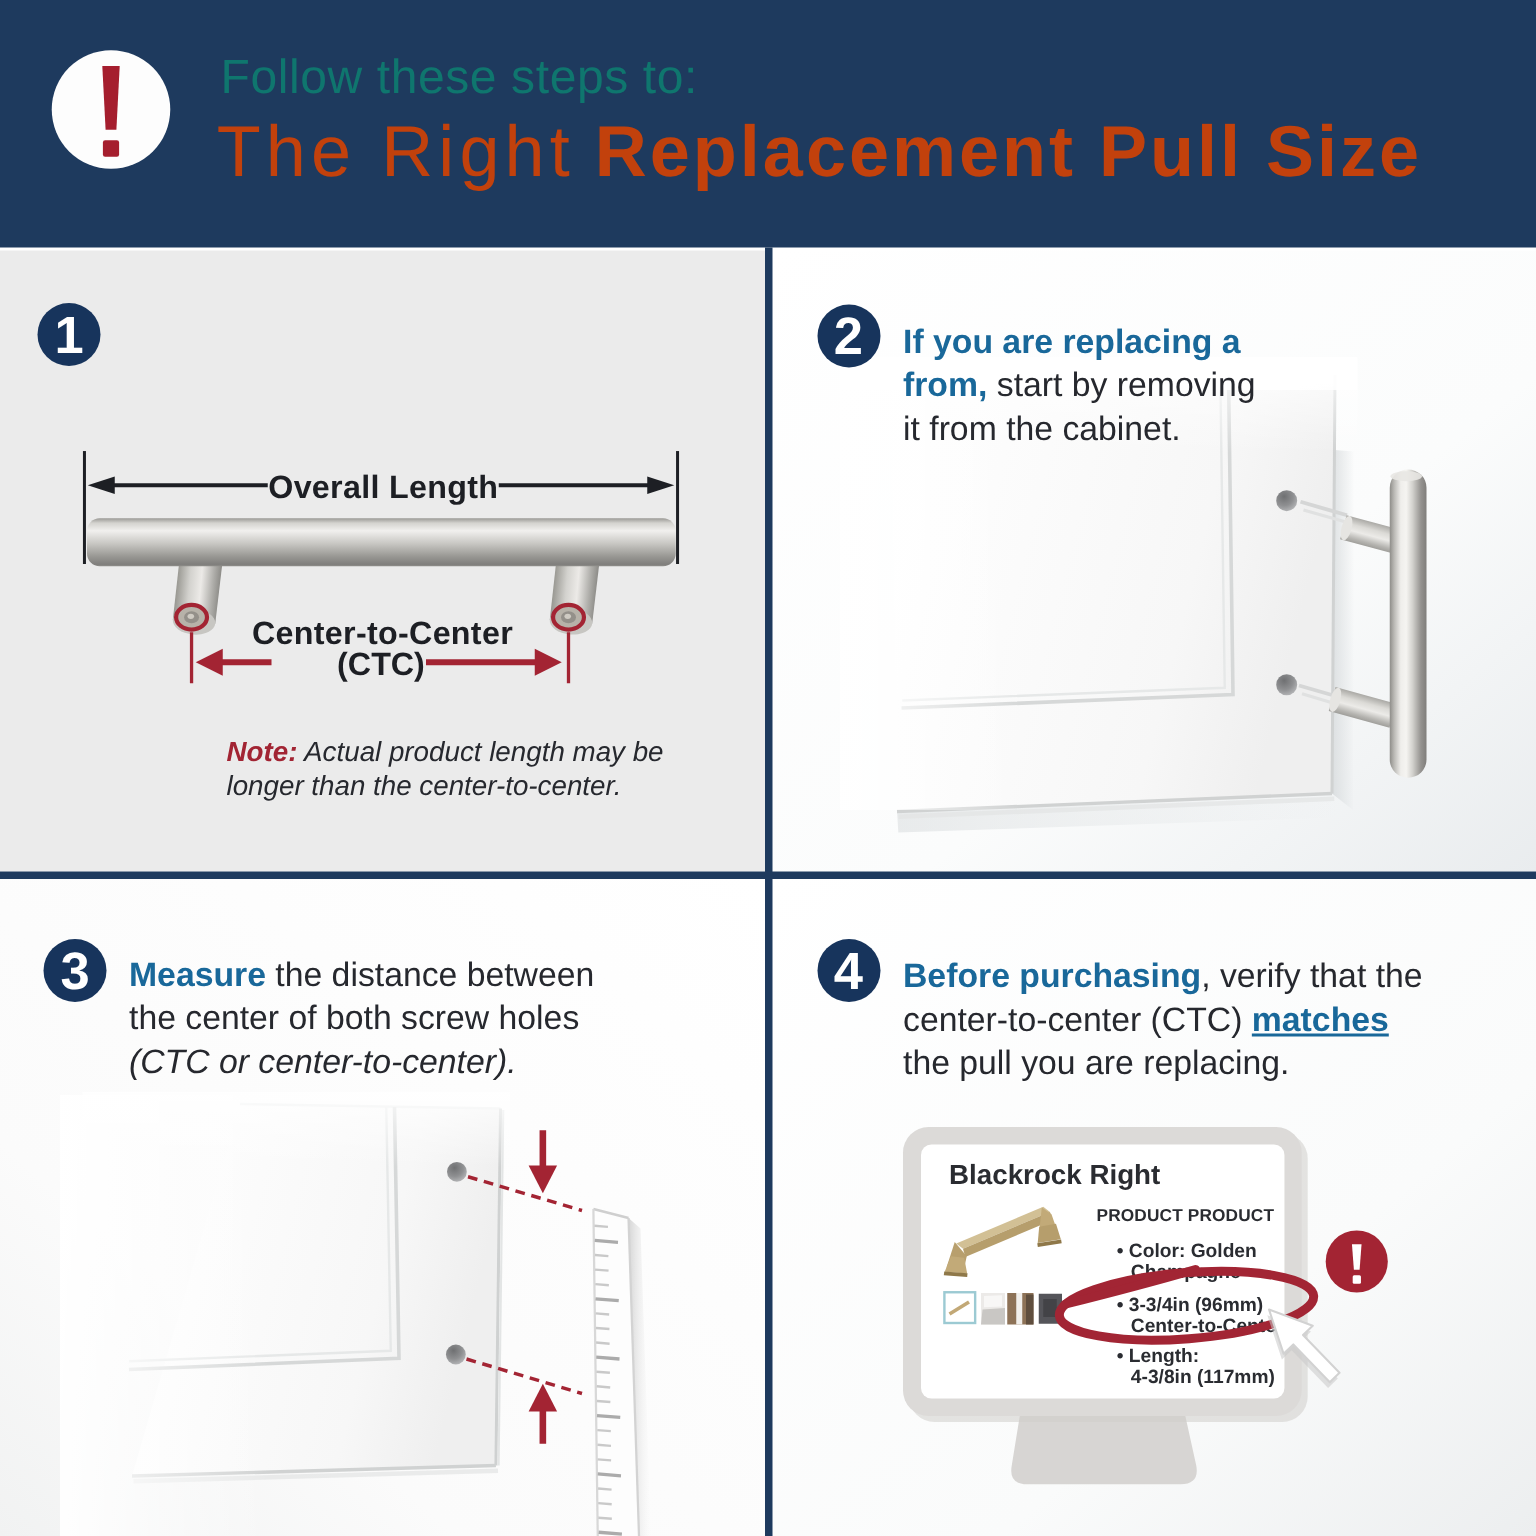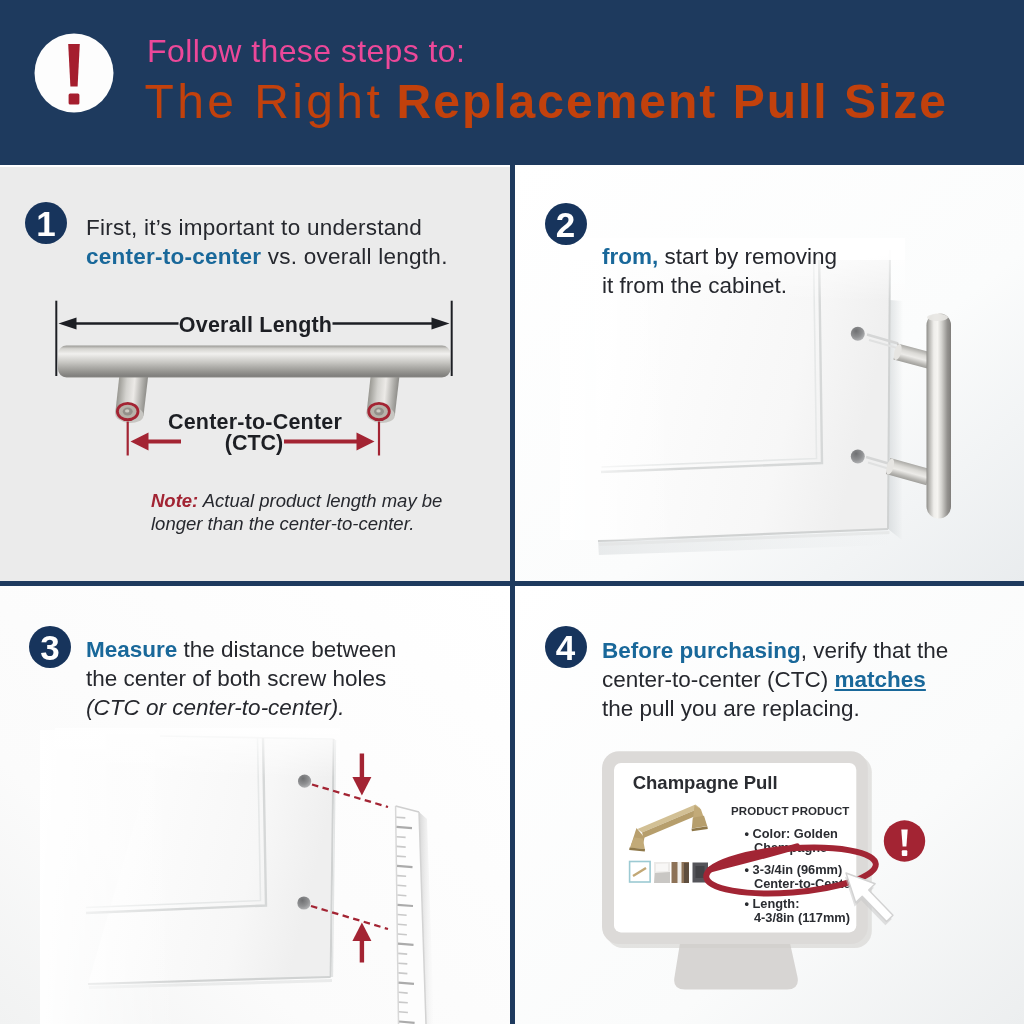--- a/index.html
+++ b/index.html
@@ -18,21 +18,21 @@
 
   <div class="abs" style="left:0;top:0;width:1024px;height:165px;background:#1e3a5e;"></div>
   <div class="abs" style="left:0;top:167px;width:510px;height:414px;background:#ebebeb;"></div>
 
   <svg class="abs" style="left:0;top:0;" width="160" height="165" viewBox="0 0 160 165">
     <circle cx="74" cy="73" r="39.5" fill="#fdfdfd"></circle>
     <path d="M68.2,44 L79.8,44 L77.6,86.5 L70.4,86.5 Z" fill="#a51e2e"></path>
     <rect x="68.6" y="93.5" width="10.8" height="11" rx="1.5" fill="#a51e2e"></rect>
   </svg>
 
-  <div class="txt" style="left:147px;top:32px;font-size:32px;line-height:38px;color:#ec4899;letter-spacing:0.4px;text-align:center;">Follow these steps to:</div>
+  <div class="txt" style="left:147px;top:32px;font-size:32px;line-height:38px;color:#0f766e;letter-spacing:0.4px;text-align:center;">Follow these steps to:</div>
   <div class="txt" style="left:144.5px;top:75px;font-size:48px;line-height:54px;color:#c2410c;"><span style="letter-spacing:3.4px;">The Right</span> <b style="letter-spacing:2.0px;">Replacement Pull Size</b></div>
 
   <svg class="abs" style="left:0;top:0;" width="1024" height="1024" viewBox="0 0 1024 1024">
     <defs>
       <linearGradient id="barV" x1="0" y1="0" x2="0" y2="1">
         <stop offset="0" stop-color="#9a9995"></stop>
           <stop offset="0.1" stop-color="#d4d3cf"></stop>
         <stop offset="0.26" stop-color="#f1f0ee"></stop>
           <stop offset="0.52" stop-color="#c9c8c4"></stop>
         <stop offset="0.8" stop-color="#989793"></stop>
@@ -281,31 +281,30 @@
   </svg>
 
   <div class="abs" style="left:510px;top:165px;width:4.5px;height:859px;background:#1e3a5e;"></div>
   <div class="abs" style="left:0;top:581px;width:1024px;height:5px;background:#1e3a5e;"></div>
 
   <div class="abs" style="left:25px;top:202px;width:42px;height:42px;border-radius:50%;background:#17345c;color:#fff;font-weight:bold;font-size:35px;line-height:43px;text-align:center;">1</div>
   <div class="abs" style="left:544.5px;top:203px;width:42px;height:42px;border-radius:50%;background:#17345c;color:#fff;font-weight:bold;font-size:35px;line-height:43px;text-align:center;">2</div>
   <div class="abs" style="left:29px;top:625.5px;width:42px;height:42px;border-radius:50%;background:#17345c;color:#fff;font-weight:bold;font-size:35px;line-height:43px;text-align:center;">3</div>
   <div class="abs" style="left:544.5px;top:625.5px;width:42px;height:42px;border-radius:50%;background:#17345c;color:#fff;font-weight:bold;font-size:35px;line-height:43px;text-align:center;">4</div>
 
-  <div class="txt" style="left:86px;top:213px;font-size:22.5px;line-height:29px;letter-spacing:0.25px;">First, it’s important to understand<br><span class="blue">center-to-center</span> vs. overall length.</div>
 
   <div class="txt" style="left:119px;top:490.3px;font-size:18.5px;line-height:22.5px;font-style:italic;margin-left:32px;"><b class="dkred">Note:</b> Actual product length may be<br>longer than the center-to-center.</div>
 
-  <div class="txt" style="left:602px;top:213px;font-size:22.5px;line-height:29px;"><br><span class="blue">from,</span> start by removing<br>it from the cabinet.</div>
+  <div class="txt" style="left:602px;top:213px;font-size:22.5px;line-height:29px;"><span class="blue">If you are replacing a</span><br><span class="blue">from,</span> start by removing<br>it from the cabinet.</div>
 
   <div class="txt" style="left:86px;top:635px;font-size:22.5px;line-height:29px;"><span class="blue">Measure</span> the distance between<br>the center of both screw holes<br><i>(CTC or center-to-center).</i></div>
 
   <div class="txt" style="left:602px;top:636px;font-size:22.5px;line-height:29px;"><span class="blue">Before purchasing</span>, verify that the<br>center-to-center (CTC) <span class="blue" style="text-decoration:underline;">matches</span><br>the pull you are replacing.</div>
 
-  <div class="txt" style="left:632.7px;top:772.6px;font-size:18.5px;line-height:20px;font-weight:bold;color:#2a2c31;">Champagne Pull</div>
+  <div class="txt" style="left:632.7px;top:772.6px;font-size:18.5px;line-height:20px;font-weight:bold;color:#2a2c31;">Blackrock Right</div>
   <div class="txt" style="left:731px;top:806px;font-size:11.5px;line-height:11px;font-weight:bold;color:#2a2c31;letter-spacing:0.1px;">PRODUCT PRODUCT</div>
   <div class="txt bullet" style="top:826.8px;">• Color: Golden<br><span>Champagne</span></div>
   <div class="txt bullet" style="top:862.6px;">• 3-3/4in (96mm)<br><span>Center-to-Center</span></div>
   <div class="txt bullet" style="top:896.6px;">• Length:<br><span>4-3/8in (117mm)</span></div>
 
   <svg class="abs" style="left:600px;top:740px;" width="424" height="284" viewBox="600 740 424 284">
     <g stroke="#a22534" fill="none" stroke-linecap="round">
       <ellipse cx="791" cy="870.5" rx="85" ry="22" stroke-width="6" transform="rotate(-4.4 791 870.5)"></ellipse>
       <path d="M710,869.5 Q760,857 797,846.3" stroke-width="6"></path>
     </g>

